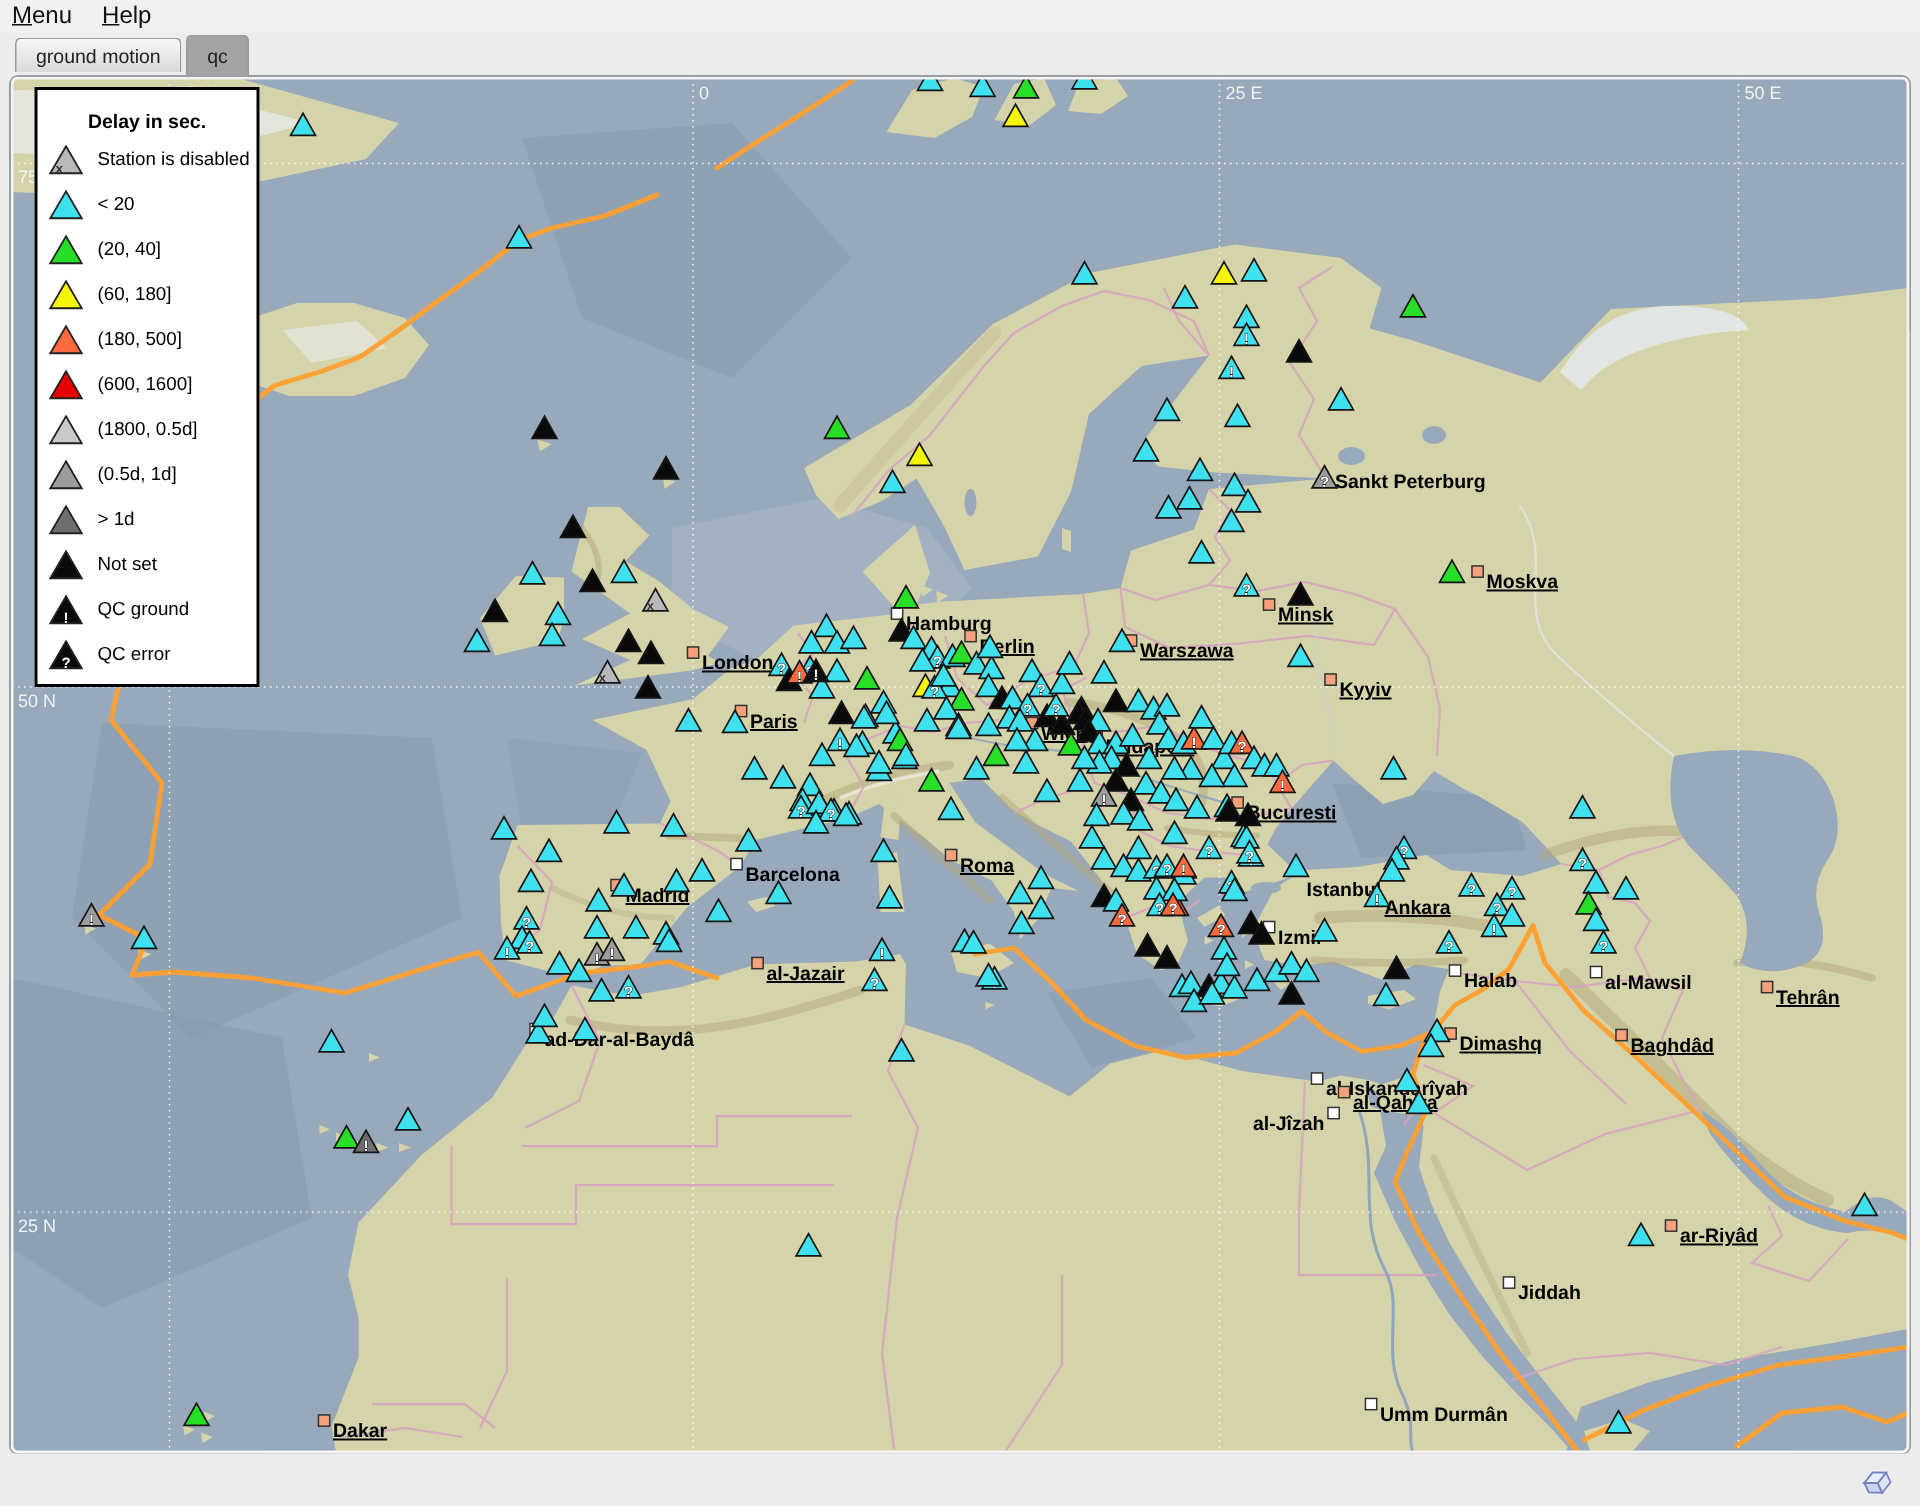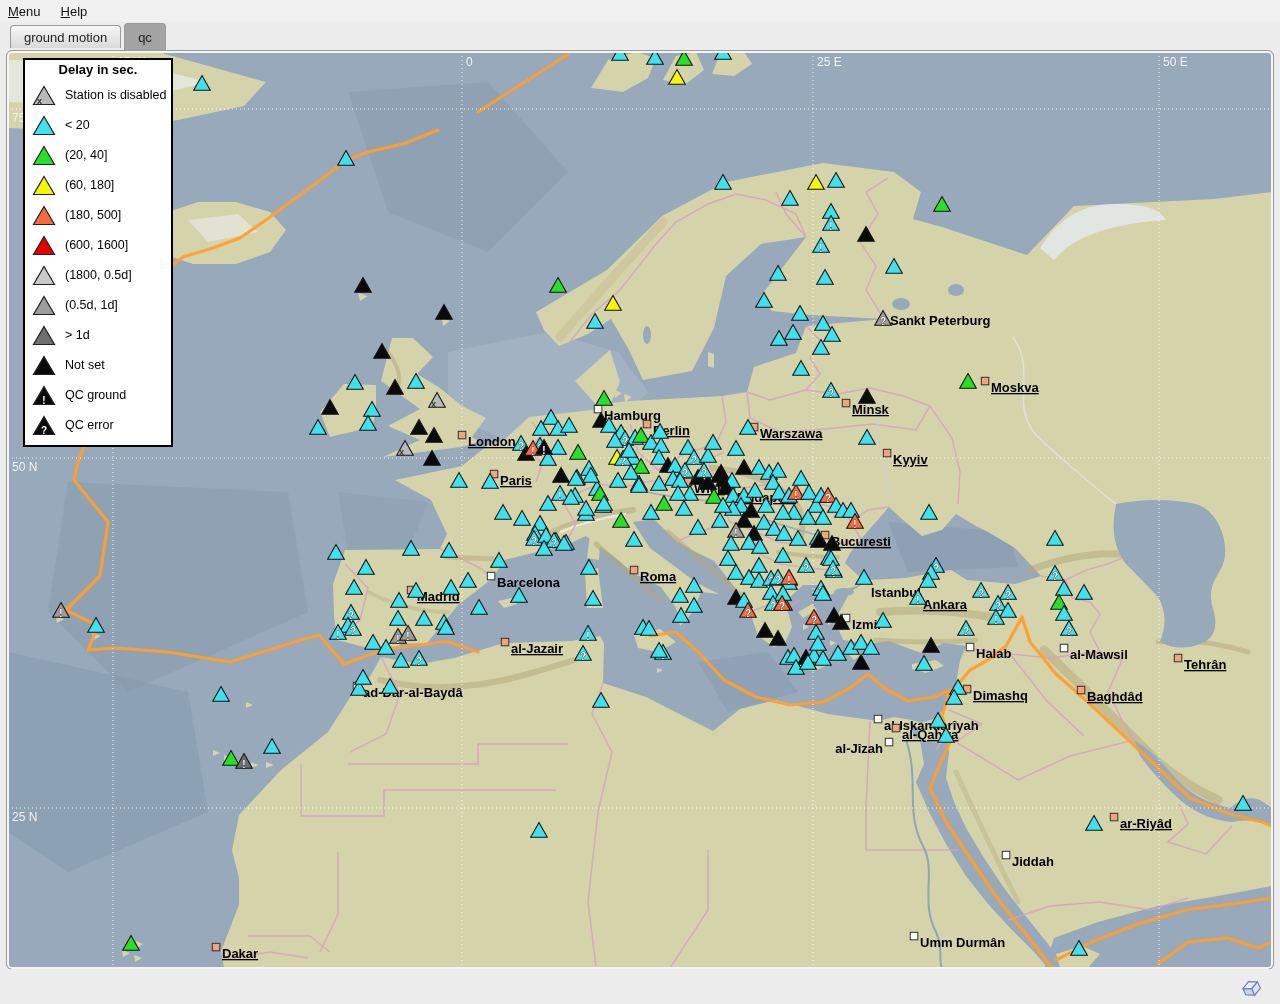--- a/index.html
+++ b/index.html
@@ -1,32 +1,32 @@
 <!DOCTYPE html>
 <html><head>
 <meta charset="utf-8">
 <style>
   html,body{margin:0;padding:0}
   body{width:1280px;height:1004px;overflow:hidden;position:relative;background:#ececec;
        font-family:"Liberation Sans",sans-serif;-webkit-font-smoothing:antialiased}
   .menubar{position:absolute;left:0;top:0;width:100%;height:22px;background:#f0f0f0;
-           display:flex;align-items:center;gap:20px;padding-left:8px;font-size:13px;color:#111;box-sizing:border-box}
+           display:flex;align-items:center;gap:20px;padding-left:8px;font-size:16px;color:#111;box-sizing:border-box}
   .menu-item{cursor:default}
   .menu-item u{text-decoration:underline}
   .tabbar{position:absolute;left:0;top:23px;width:100%;height:27px;display:flex;align-items:center;padding-left:10px;box-sizing:border-box}
   .tab{height:22px;padding:0 13px;margin-right:3px;font-size:13px;color:#222;display:flex;align-items:center;
        background:linear-gradient(#f7f7f7,#d9d9d9);border:1px solid #9a9a9a;border-bottom:none;border-radius:4px 4px 0 0}
   .tab.active{height:26px;background:#a3a3a3;position:relative;z-index:3}
   .map-frame{position:absolute;left:6px;top:50px;width:1266px;height:918px;border:1px solid #9c9c9c;
              border-radius:6px;background:#97a9bb;overflow:hidden}
   .map-frame::after{content:"";position:absolute;inset:0;border:2px solid #f4f4f4;border-radius:5px;pointer-events:none;z-index:20}
   #map-svg{position:absolute;inset:1px;width:1264px;height:916px;cursor:default}
   .legend{position:absolute;left:16px;top:7px;width:146px;background:#ffffff;border:2px solid #000;
           padding:2px 0 5px;z-index:10}
-  .legend-title{font-weight:bold;font-size:13px;text-align:center;margin:0 0 3px;color:#000}
+  .legend-title{font-weight:bold;font-size:13px;text-align:center;margin:11px 0 3px;color:#000}
   .legend-item{display:flex;align-items:center;height:30px;padding-left:7px;gap:9px;font-size:12.5px;color:#000}
   .legend-item svg{flex:0 0 auto}
   .statusbar{position:absolute;left:0;top:969px;width:1280px;height:35px;background:#ececec}
   .pkg{position:absolute;right:16px;top:6px}
   text{font-family:"Liberation Sans",sans-serif}
   .gridlabel{fill:#f2f2f2;font-size:12px}
   .citylabel{fill:#000;font-size:13px;font-weight:bold}
 </style>
 </head>
 <body>

